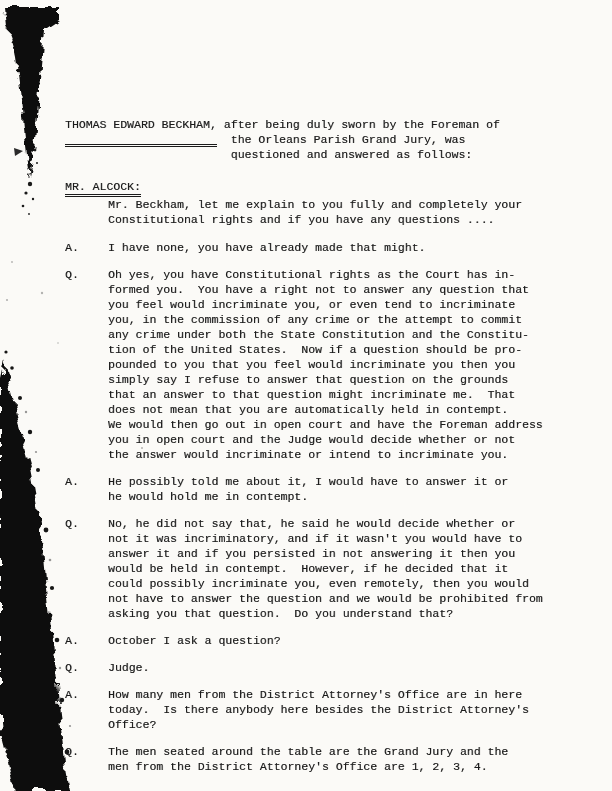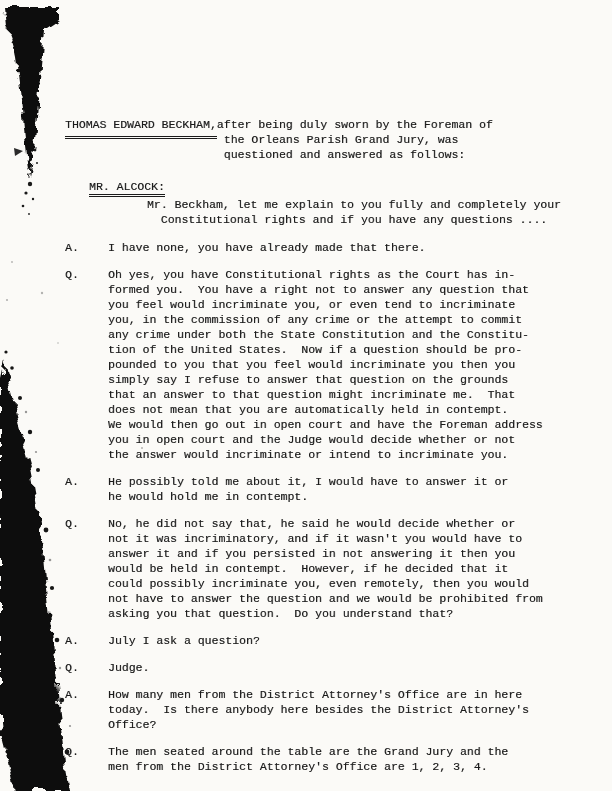--- a/index.html
+++ b/index.html
@@ -17,30 +17,30 @@
   .content {
     position:absolute;
     left:65px; top:117px; right:36px;
     text-shadow:0.4px 0.2px 0 rgba(27,27,27,0.45);
   }
   pre { margin:0; font:inherit; white-space:pre; }
   .header-row { display:flex; align-items:flex-start; }
   .witness-name {
     white-space:pre;
     border-bottom:3px double #1b1b1b;
-    padding-bottom:4px;
+    padding-bottom:12px;
     flex:none;
   }
-  .header-rest { }
-  .speaker-block { margin-top:17px;margin-left:24px; }
+  .header-rest { margin-left:7px; }
+  .speaker-block { margin-top:17px; }
   .speaker-label {
     display:inline-block;
     border-bottom:3px double #1b1b1b;
   }
-  .statement { margin-left:43px;text-align:center; }
+  .statement { margin-left:43px; }
   .qa-row { display:flex; margin-top:12px; }
   .qa-row:first-child { margin-top:13px; }
   .qa-label { flex:none; width:43px; }
   .qa-text { flex:1; }
   .smudges {
     position:absolute; inset:0;
     pointer-events:none;
   }
 </style>
 </head>
@@ -118,21 +118,21 @@
 
     <div class="speaker-block">
       <span class="speaker-label">MR. ALCOCK:</span>
       <pre class="statement">Mr. Beckham, let me explain to you fully and completely your
 Constitutional rights and if you have any questions ....</pre>
     </div>
 
     <div class="qa-list">
         <div class="qa-row">
           <span class="qa-label">A.</span>
-          <pre class="qa-text">I have none, you have already made that there.</pre>
+          <pre class="qa-text">I have none, you have already made that might.</pre>
         </div>
         <div class="qa-row">
           <span class="qa-label">Q.</span>
           <pre class="qa-text">Oh yes, you have Constitutional rights as the Court has in-
 formed you.  You have a right not to answer any question that
 you feel would incriminate you, or even tend to incriminate
 you, in the commission of any crime or the attempt to commit
 any crime under both the State Constitution and the Constitu-
 tion of the United States.  Now if a question should be pro-
 pounded to you that you feel would incriminate you then you
@@ -153,21 +153,21 @@
           <pre class="qa-text">No, he did not say that, he said he would decide whether or
 not it was incriminatory, and if it wasn't you would have to
 answer it and if you persisted in not answering it then you
 would be held in contempt.  However, if he decided that it
 could possibly incriminate you, even remotely, then you would
 not have to answer the question and we would be prohibited from
 asking you that question.  Do you understand that?</pre>
         </div>
         <div class="qa-row">
           <span class="qa-label">A.</span>
-          <pre class="qa-text">July I ask a question?</pre>
+          <pre class="qa-text">October I ask a question?</pre>
         </div>
         <div class="qa-row">
           <span class="qa-label">Q.</span>
           <pre class="qa-text">Judge.</pre>
         </div>
         <div class="qa-row">
           <span class="qa-label">A.</span>
           <pre class="qa-text">How many men from the District Attorney's Office are in here
 today.  Is there anybody here besides the District Attorney's
 Office?</pre>

